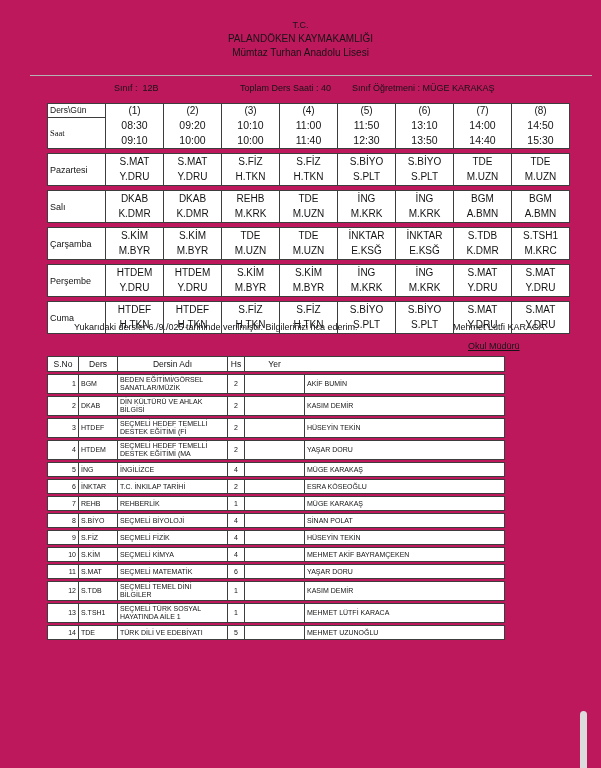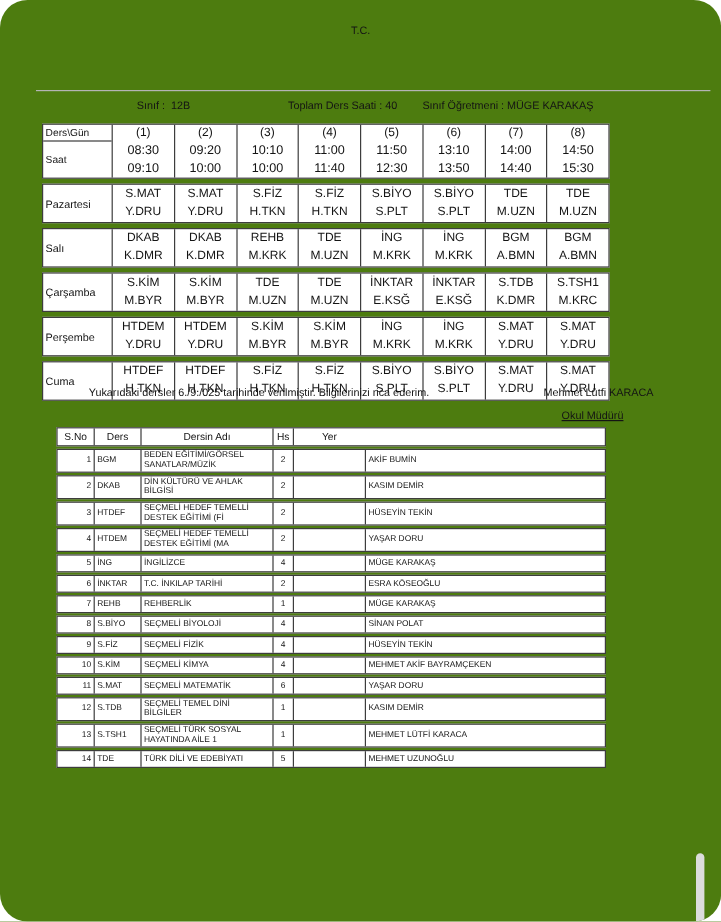--- a/index.html
+++ b/index.html
@@ -1,45 +1,45 @@
 <!DOCTYPE html>
 <html><head>
 <meta charset="utf-8">
 <style>
   html,body{margin:0;padding:0;}
   body{background:#fff;}
   .page{
-    position:relative; width:601px; height:768px; background:#4d7c0f;
-    font-family:"Liberation Sans", sans-serif; color:#141414; overflow:hidden;border-radius:23px;
+    position:relative; width:601px; height:768px; background:#be185d;
+    font-family:"Liberation Sans", sans-serif; color:#141414; overflow:hidden;
   }
   
   .doc-header{position:absolute; top:19px; left:0; width:100%; text-align:center;}
   .doc-header .l1{font-size:9px; line-height:13px;}
   .doc-header .l2{font-size:10px; line-height:14px;}
   .doc-header .l3{font-size:10px; line-height:14px;}
   .top-rule{position:absolute; top:75px; left:30px; right:9px; border-top:1px solid #b4b4b4; height:0;}
   
   .info-row{position:absolute; top:83px; left:0; width:100%; font-size:9px;}
   .info-row span{position:absolute; white-space:nowrap;}
   .inf-class{left:70px;margin-left:44px;}
   .inf-total{left:240px;}
   .inf-teacher{left:352px;}
   .info-row b{font-weight:normal;}
   
-  .timetable{position:absolute; top:103px; left:35px; width:473px;}
+  .timetable{position:absolute; top:103px; left:47px; width:523px;}
   .tt-row{
     display:grid; grid-template-columns:57px repeat(8,1fr);
     border:1px solid #3d3d3d; margin-bottom:4px; background:#fff;
   }
   .tt-row > div{border-left:1px solid #3d3d3d; min-width:0;}
   .tt-row > div:first-child{border-left:none;}
   .tt-head{height:44px;}
   .tt-corner{display:flex; flex-direction:column; font-size:8.5px;}
   .tt-corner .c-top{height:13px; line-height:13px; padding-left:2px; border-bottom:1px solid #3d3d3d;}
-  .tt-corner .c-bot{flex:1; display:flex; align-items:center; padding-left:2px;}
+  .tt-corner .c-bot{flex:1; display:flex; align-items:center; padding-left:2px;font-family:Liberation Serif, serif;}
   .tt-period{display:flex; flex-direction:column; align-items:center; justify-content:space-between; padding:0 0 1px 0;}
   .tt-period .p-num{font-size:10px; line-height:13px;}
   .tt-period .p-time{font-size:10.5px; line-height:14px;}
   .tt-day{height:31px;}
   .tt-daylabel{display:flex; align-items:center; font-size:9px; padding-left:2px;}
   .tt-lesson{display:flex; flex-direction:column; align-items:center; justify-content:space-around; padding:1px 0;}
   .tt-lesson .lc, .tt-lesson .lt{font-size:10px; line-height:12px; white-space:nowrap;}
   
   .note-row{position:absolute; top:322px; left:47px; width:523px; font-size:9px;}
   .note-text{position:absolute; left:27px; top:0; white-space:nowrap;}
@@ -68,20 +68,22 @@
     background:#dcdcdc; border-radius:4px 4px 0 0;
   }
 </style>
 </head>
 <body>
 
 <div class="page">
 
   <div class="doc-header">
     <div class="l1">T.C.</div>
+    <div class="l2">PALANDÖKEN KAYMAKAMLIĞI</div>
+    <div class="l3">Mümtaz Turhan Anadolu Lisesi</div>
   </div>
 
   <div class="top-rule"></div>
 
   <div class="info-row">
     <span class="inf-class"><b>Sınıf :</b>&nbsp;&nbsp;<b>12B</b></span>
     <span class="inf-total"><b>Toplam Ders Saati :</b>&nbsp;<b>40</b></span>
     <span class="inf-teacher"><b>Sınıf Öğretmeni :</b>&nbsp;<b>MÜGE KARAKAŞ</b></span>
   </div>
 

